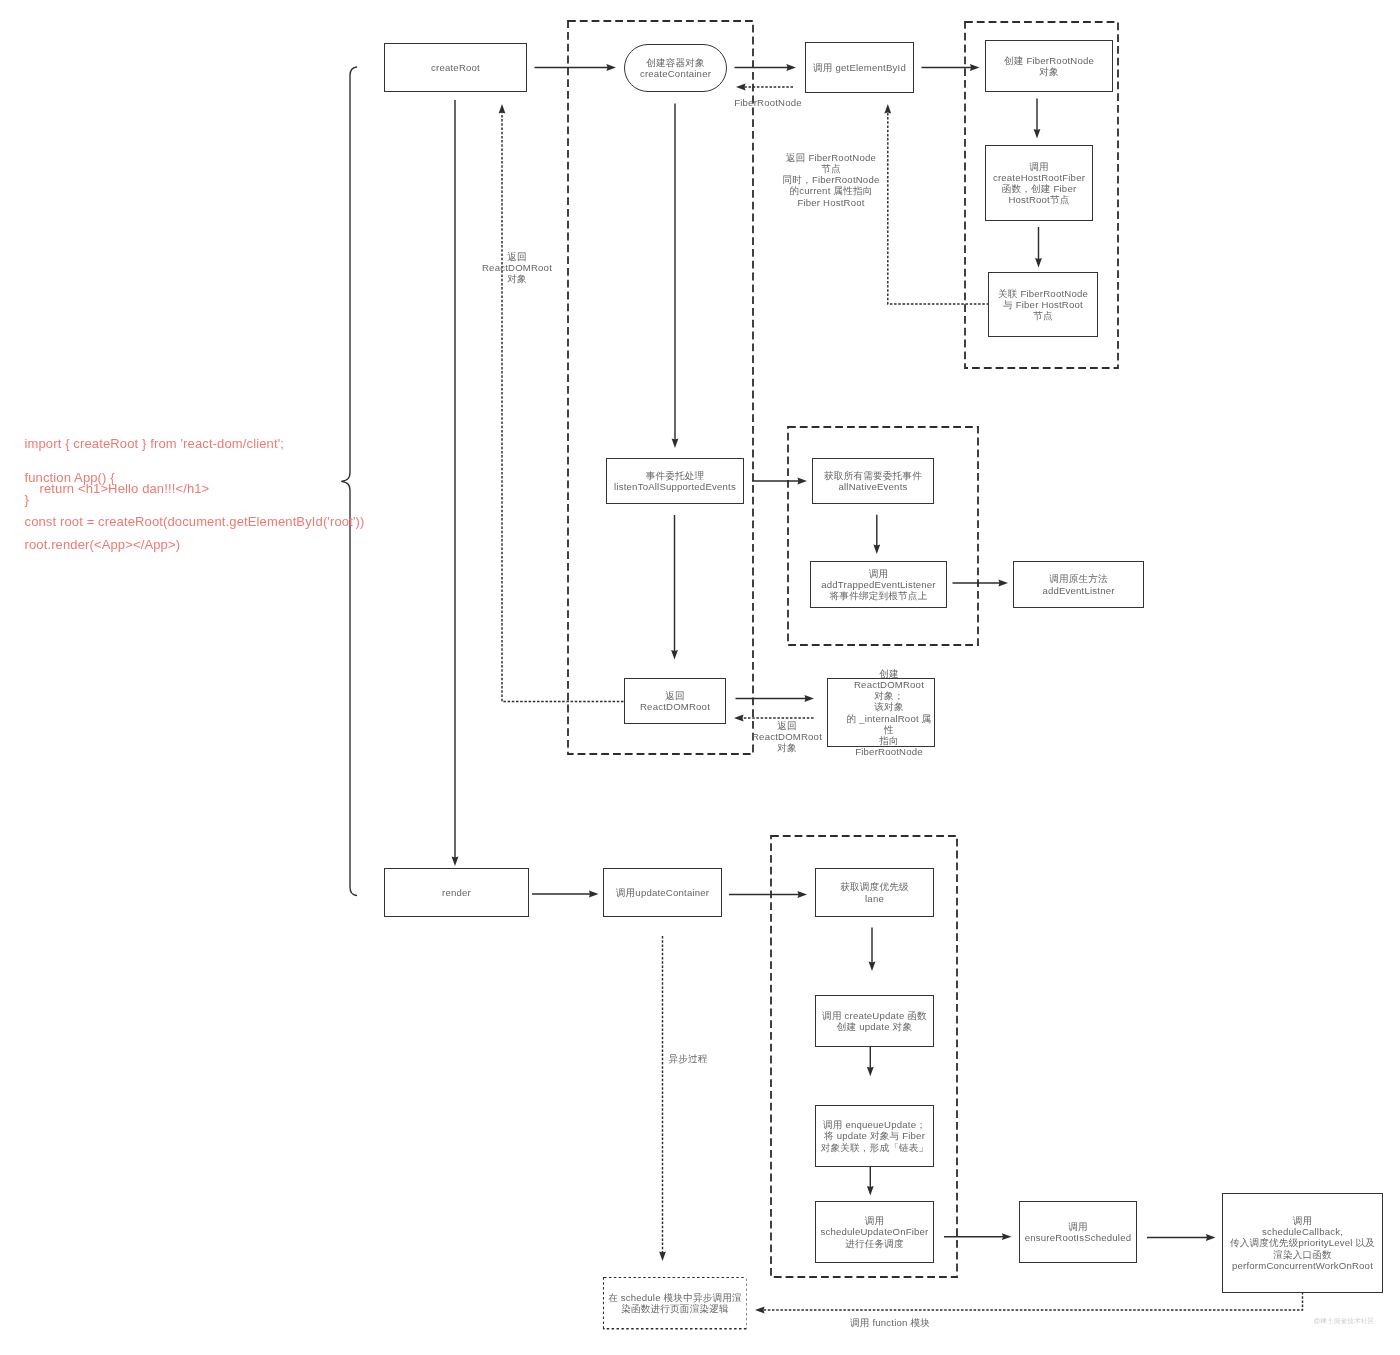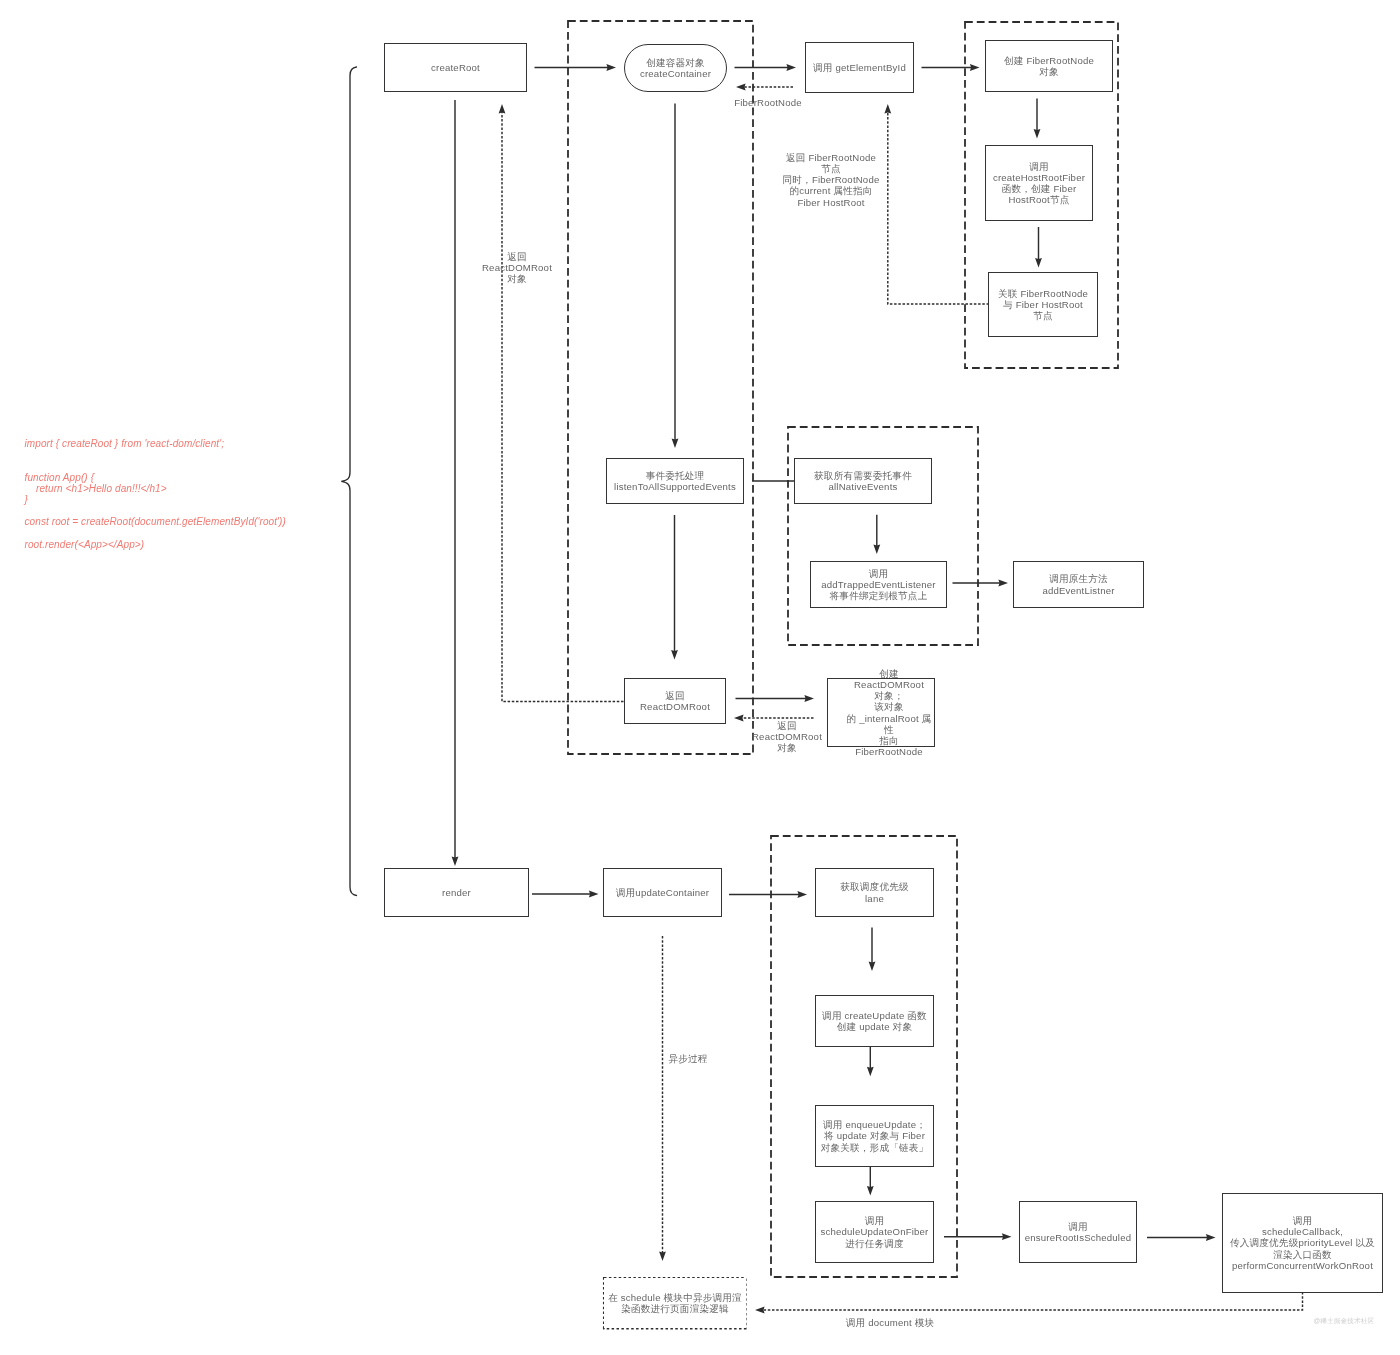--- a/index.html
+++ b/index.html
@@ -9,22 +9,22 @@
   #stage{position:relative;filter:opacity(99.9%);width:1400px;height:1355px;background:#ffffff;
          -webkit-font-smoothing:antialiased;}
   svg#edges{position:absolute;left:0;top:0;width:1400px;height:1355px;}
   .node{position:absolute;box-sizing:border-box;border:1.35px solid #343436;
         background:#ffffff;color:#656565;font-size:9.6px;line-height:11.15px;
         display:flex;align-items:center;justify-content:center;text-align:center;
         white-space:pre-line;letter-spacing:0.02em;opacity:0.999;}
   .dotnode{border:none;}
   .lbl{position:absolute;color:#656565;font-size:9.6px;line-height:11.15px;
        text-align:center;white-space:pre-line;letter-spacing:0.02em;opacity:0.999;}
-  .code{position:absolute;color:#f07a72;font-size:10px;line-height:11.2px;
-        white-space:pre;letter-spacing:0.01em;opacity:0.999;font-style:italic;}
+  .code{position:absolute;color:#f07a72;font-size:13px;line-height:11.2px;
+        white-space:pre;letter-spacing:0.01em;opacity:0.999;}
   .wmark{position:absolute;color:#cdcdcd;font-size:6.6px;letter-spacing:0.02em;white-space:nowrap;opacity:0.999;}
 </style>
 </head>
 <body>
 
 <div id="stage">
   <svg id="edges" viewBox="0 0 1400 1355">
     <g id="edge-g" fill="none" stroke="#2d2d2d" stroke-width="1.45">
         <path d="M568 21 H753 V754 H568 Z" stroke-dasharray="7.8 4" stroke-width="1.8"></path>
         <path d="M965 22 H1118 V368 H965 Z" stroke-dasharray="7.8 4" stroke-width="1.8"></path>
@@ -92,21 +92,21 @@
 对象</div>
     <div class="node" style="left: 985px; top: 145px; width: 108px; height: 76px;">调用
 createHostRootFiber
 函数，创建 Fiber
 HostRoot节点</div>
     <div class="node" style="left: 988px; top: 272px; width: 110px; height: 65px;">关联 FiberRootNode
 与 Fiber HostRoot
 节点</div>
     <div class="node" style="left: 606px; top: 458px; width: 138px; height: 46px;">事件委托处理
 listenToAllSupportedEvents</div>
-    <div class="node" style="left: 794px; top: 458px; width: 138px; height: 46px; text-align: center;">获取所有需要委托事件
+    <div class="node" style="left: 812px; top: 458px; width: 122px; height: 46px; text-align: center;">获取所有需要委托事件
 allNativeEvents</div>
     <div class="node" style="left: 810px; top: 561px; width: 137px; height: 47px;">调用
 addTrappedEventListener
 将事件绑定到根节点上</div>
     <div class="node" style="left: 1013px; top: 561px; width: 131px; height: 47px;">调用原生方法
 addEventListner</div>
     <div class="node" style="left: 624px; top: 678px; width: 102px; height: 46px;">返回
 ReactDOMRoot</div>
     <div class="node" style="left: 827px; top: 678px; width: 108px; height: 69px; padding-left: 16px;">创建
 ReactDOMRoot
@@ -142,21 +142,21 @@
 同时，FiberRootNode
 的current 属性指向
 Fiber HostRoot</div>
     <div class="lbl" style="left: 397px; top: 251px; width: 240px;">返回
 ReactDOMRoot
 对象</div>
     <div class="lbl" style="left: 667px; top: 720px; width: 240px;">返回
 ReactDOMRoot
 对象</div>
     <div class="lbl" style="left: 568px; top: 1053px; width: 240px;">异步过程</div>
-    <div class="lbl" style="left: 770px; top: 1317px; width: 240px;">调用 document 模块</div>
+    <div class="lbl" style="left: 770px; top: 1317px; width: 240px;">调用 function 模块</div>
     <div class="code" style="left: 24.5px; top: 438px;">import { createRoot } from 'react-dom/client';
 
 
 function App() {
     return &lt;h1&gt;Hello dan!!!&lt;/h1&gt;
 }
 
 const root = createRoot(document.getElementById('root'))
 
 root.render(&lt;App&gt;&lt;/App&gt;)</div>

